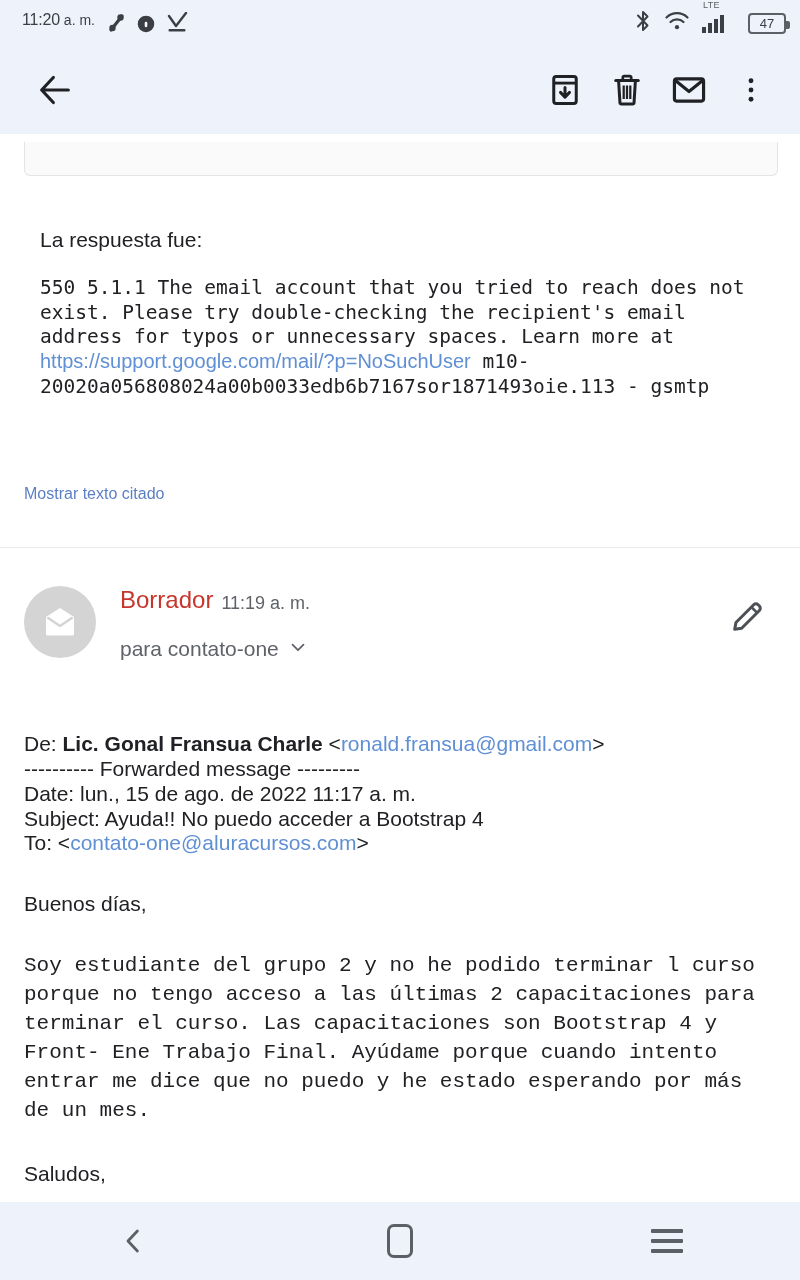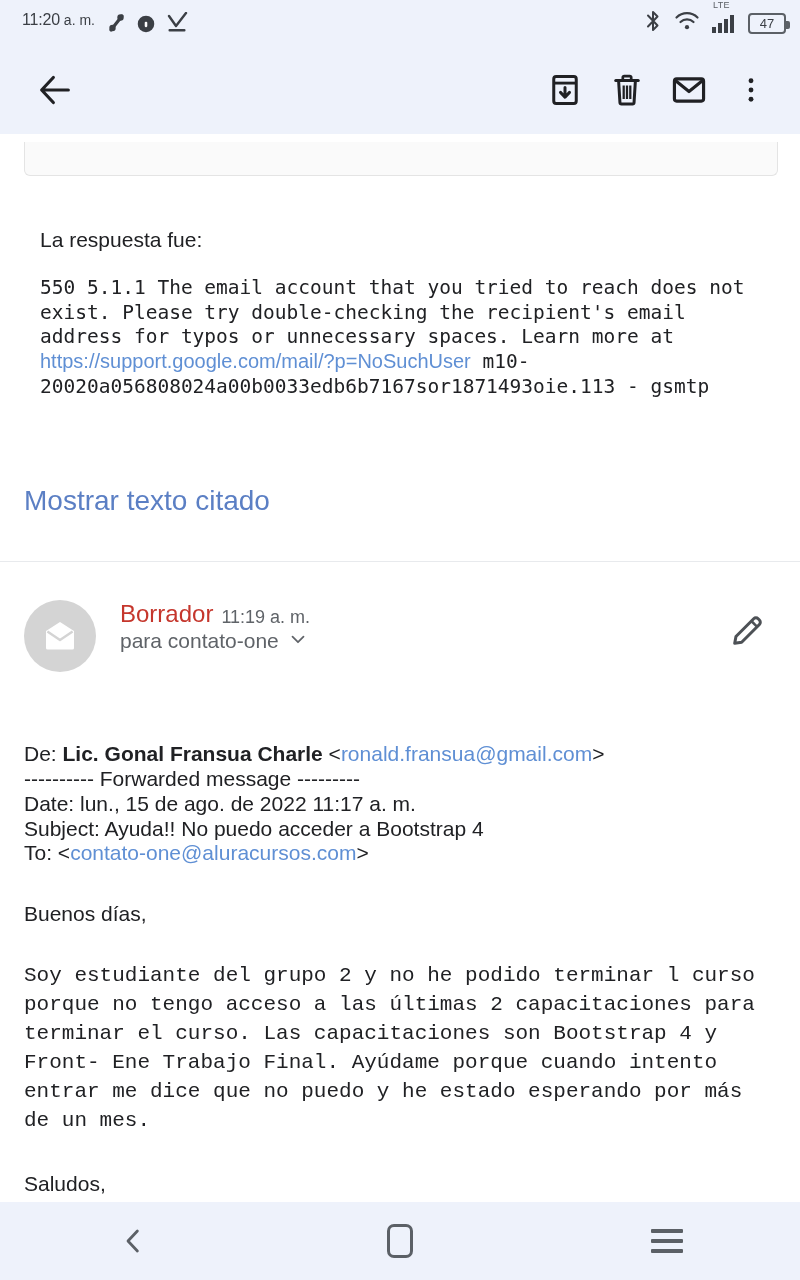--- a/index.html
+++ b/index.html
@@ -55,20 +55,21 @@
   }
   .batt {
     position: relative;
     width: 38px;
     height: 21px;
     border: 2px solid #5b6066;
     border-radius: 4px;
     display: flex;
     align-items: center;
     justify-content: center;
+    margin-left: 10px;
   }
   .batt::after {
     content: "";
     position: absolute;
     right: -6px;
     top: 6px;
     width: 4px;
     height: 8px;
     background: #5b6066;
     border-radius: 0 2px 2px 0;
@@ -144,21 +145,21 @@
   }
   .bounce-mono a {
     color: #5f8fd4;
     text-decoration: none;
     font-family: "Liberation Sans", sans-serif;
     font-size: 20px;
   }
 
   .show-quoted {
     margin: 86px 0 0 24px;
-    font-size: 28px;
+    font-size: 16px;
     color: #5b7fc4;
     cursor: pointer;
     display: inline-block;
   }
 
   .divider {
     margin-top: 44px;
     height: 1px;
     background: #e8eaed;
     width: 100%;
@@ -197,21 +198,21 @@
     font-weight: 400;
   }
   .draft-time {
     font-size: 18px;
     color: #5f6368;
   }
   .draft-line2 {
     display: flex;
     align-items: center;
     gap: 8px;
-    margin-top: 0;
+    margin-top: 22px;
   }
   .draft-to {
     font-size: 21px;
     color: #5f6368;
   }
   .edit-btn {
     width: 56px;
     height: 56px;
     display: flex;
     align-items: center;

